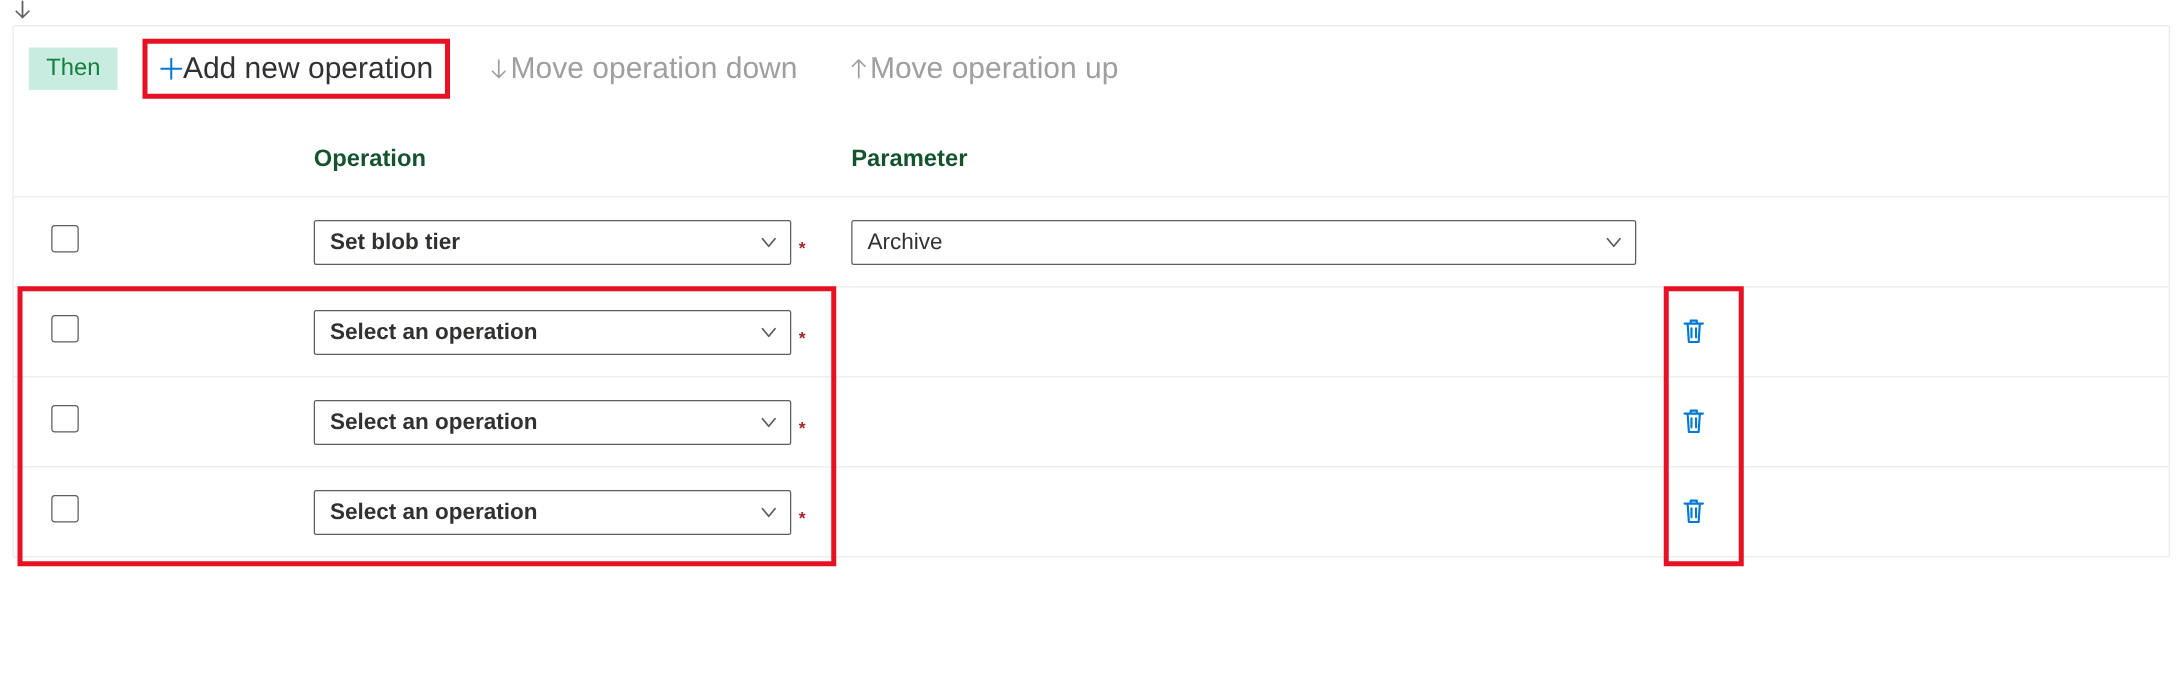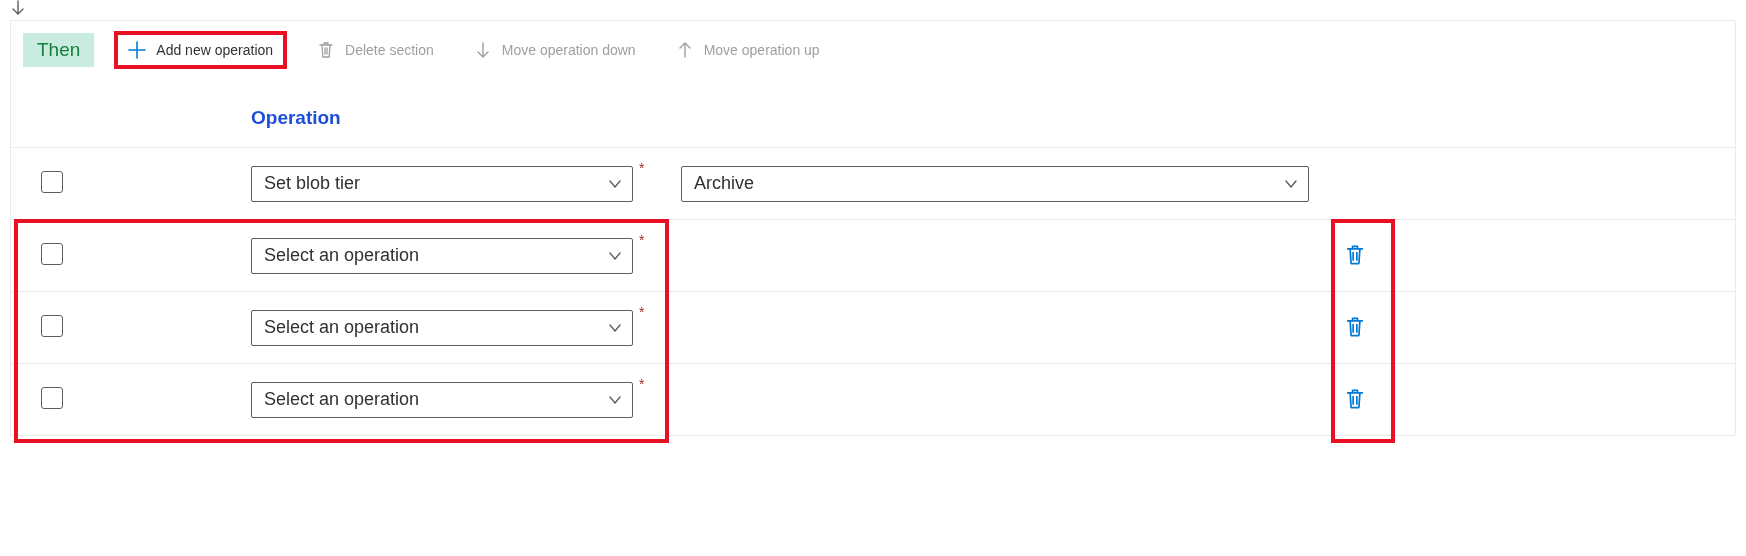--- a/index.html
+++ b/index.html
@@ -35,42 +35,42 @@
   }
   .badge-then {
     background: #c8ede0;
     color: #15803d;
     padding: 6px 14px;
     font-size: 19px;
   }
   .toolbar-btn {
     display: inline-flex;
     align-items: center;
-    gap: 10px;
+    gap: 0;
     padding: 6px 10px;
     cursor: pointer;
-    font-size: 14px;
+    font-size: 24px;
     color: #323130;
     background: transparent;
     border: none;
   }
   .toolbar-btn.disabled {
     color: #a19f9d;
     cursor: default;
   }
   .toolbar-btn .icon { display: inline-flex; width: 18px; height: 18px; }
   .highlight-red { border: 4px solid #e81123; }
   .table-wrap { padding: 0; }
   .headers {
     display: grid;
     grid-template-columns: 240px 430px 660px 100px;
     padding: 28px 0 18px 0;
     font-weight: 600;
     font-size: 19px;
-    color: #1d4ed8;
+    color: #14532d;
   }
   .row {
     display: grid;
     grid-template-columns: 240px 430px 660px 100px;
     align-items: center;
     min-height: 72px;
     border-top: 1px solid #edebe9;
     position: relative;
   }
   .cell-check { padding-left: 30px; }
@@ -98,21 +98,21 @@
   .select.wide { width: 628px; }
   .select .chev { color: #605e5c; display:inline-flex; }
   .req-star {
     color: #a4262c;
     font-size: 14px;
     margin-left: 6px;
     vertical-align: top;
     position: relative;
     top: -6px;
   }
-  .op-wrap { display: flex; align-items: flex-start; }
+  .op-wrap { display: flex; align-items: flex-end; font-weight: bold; }
   .trash-btn {
     color: #0078d4;
     background: transparent;
     border: none;
     cursor: pointer;
     display: inline-flex;
     width: 28px; height: 28px;
     align-items: center; justify-content: center;
   }
   
@@ -143,28 +143,20 @@
         <button class="toolbar-btn">
           <span class="icon">
             <svg width="18" height="18" viewBox="0 0 18 18">
                 <path d="M9 1 L9 17 M1 9 L17 9" stroke="#0078d4" stroke-width="1.6" stroke-linecap="round"></path>
               </svg>
           </span>
           <span>Add new operation</span>
         </button>
       </span>
 
-      <button class="toolbar-btn disabled">
-        <span class="icon">
-          <svg width="18" height="18" viewBox="0 0 18 18">
-              <path d="M3 4 H15 M7 4 V2 H11 V4 M5 4 L5.8 16 H12.2 L13 4 M8 7 V13 M10 7 V13" stroke="#a19f9d" stroke-width="1.3" fill="none" stroke-linecap="round" stroke-linejoin="round"></path>
-            </svg>
-        </span>
-        <span>Delete section</span>
-      </button>
 
       <button class="toolbar-btn disabled">
         <span class="icon">
           <svg width="18" height="18" viewBox="0 0 18 18">
               <path d="M9 2 L9 16 M4 11 L9 16 L14 11" stroke="#a19f9d" stroke-width="1.4" fill="none" stroke-linecap="round" stroke-linejoin="round"></path>
             </svg>
         </span>
         <span>Move operation down</span>
       </button>
 
@@ -175,20 +167,21 @@
             </svg>
         </span>
         <span>Move operation up</span>
       </button>
     </div>
 
     <div class="table-wrap">
       <div class="headers">
         <div></div>
         <div>Operation</div>
+        <div>Parameter</div>
         <div></div>
       </div>
 
       <div class="rows-wrap" id="rows-wrap">
 
         <div class="row">
           <div class="cell-check">
             <span class="chk"></span>
           </div>
           <div class="op-wrap">

